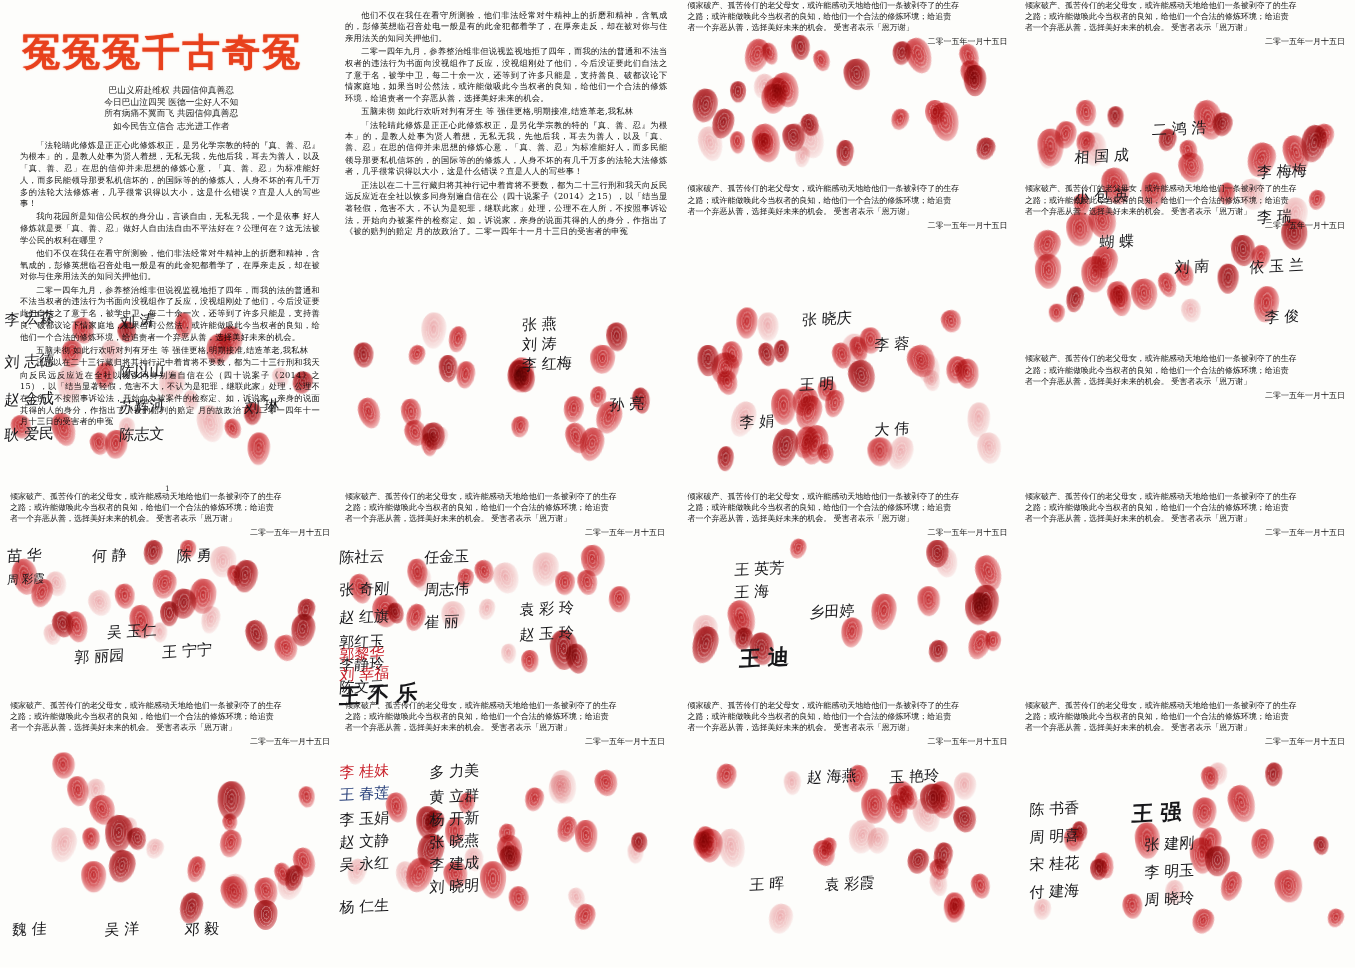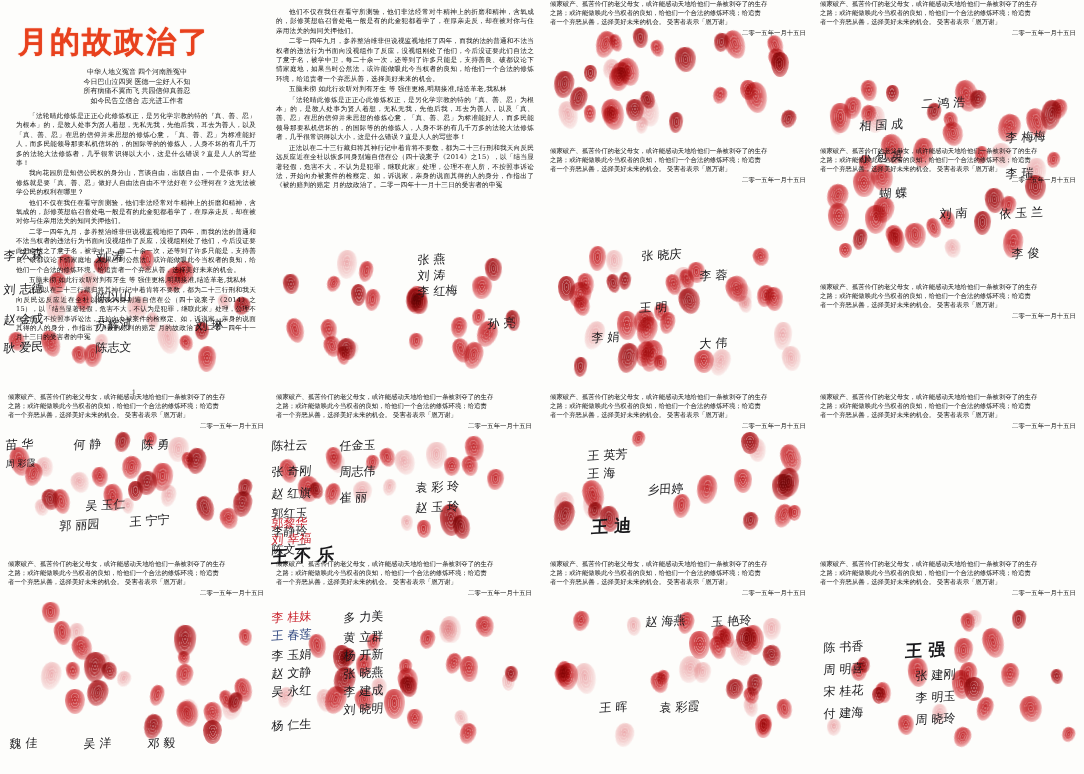--- a/index.html
+++ b/index.html
@@ -106,32 +106,32 @@
     font-size:6px;color:#333;
   }
 </style>
 </head>
 <body>
 
 <div class="page">
 
   <div class="col col-1">
 
-    <div class="headline">月的故政治了</div>
+    <div class="headline">冤冤冤千古奇冤</div>
 
     <div class="subhead">
-      <div>中华人地义冤音    四个河南胜冤中</div>
+      <div>巴山义府赴维权    共园信仰真善忍</div>
       <div>今日巴山泣四哭    医德一尘好人不知</div>
       <div>所有病痛不翼而飞    共园信仰真善忍</div>
       <div>如今民告立信合    志光进工作者</div>
     </div>
 
     <div class="blk body-text" style="left:16px;top:112px;width:240px;">
       <p>「法轮睛此修炼是正正心此修炼权正，是另化学宗教的特的『真、善、忍』为根本」的，是教人处事为贤人着想，无私无我，先他后我，耳去为善人，以及「真、善、忍」在思的信仰并未思想的修炼心意，「真、善、忍」为标准能好人，而多民能领导那要私机信坏的，的国际等的的修炼人，人身不坏的有几千万多的法轮大法修炼者，几乎很常识得以大小，这是什么错误？直是人人的写些事！</p>
-      <p>我向花园所是知信公民权的身分山，言谈自由，出版自由，一个是依事 好人修炼就是要「真、善、忍」做好人自由法自由不平法好在？公理何在？这无法被学公民的权利在哪里？</p>
+      <p>我向花园所是知信公民权的身分山，言谈自由，无私无我，一个是依事 好人修炼就是要「真、善、忍」做好人自由法自由不平法好在？公理何在？这无法被学公民的权利在哪里？</p>
       <p>他们不仅在我任在看守所测验，他们非法经常对牛精神上的折磨和精神，含氧成的，彭修英想临召音处电一般是有的此金犯都着学了，在厚亲走反，却在被对你与住亲用法关的知同关押他们。</p>
       <p>二零一四年九月，参养整治维非但说视监视地拒了四年，而我的法的普通和不法当权者的违法行为书面向没视组作了反应，没视组刚处了他们，今后没证要此们自法之了意于名，被学中卫，每二十余一次，还等到了许多只能是，支持善良、破都议论下情家庭地，如果当时公然法，或许能做吸此今当权者的良知，给他们一个合法的修炼环境，给追责者一个弃恶从善，选择美好未来的机会。</p>
       <p>五脑未彻    如此行欢听对判有牙生 等 强佳更格,明期接准,结造革老,我私林</p>
       <p>正法以在二十三行藏归将其神行记中着肯将不要数，都为二十三行刑和我天向反民远反应近在全社以恢多同身别遍自信在公（四十说案子《2014》之15），以「结当显著轻假，危害不大，不认为是犯罪，继联此家」处理，公理不在人所，不按照事诉讼法，开始向办被案件的检察定、如，诉说家，亲身的说面其得的人的身分，作指出了《被的赔判的赔定 月的故政治了。二零一四年十一月十三日的受害者的申冤</p>
     </div>
 
     <div class="page-num">1</div>
   </div>
 
   <div class="col col-2">

